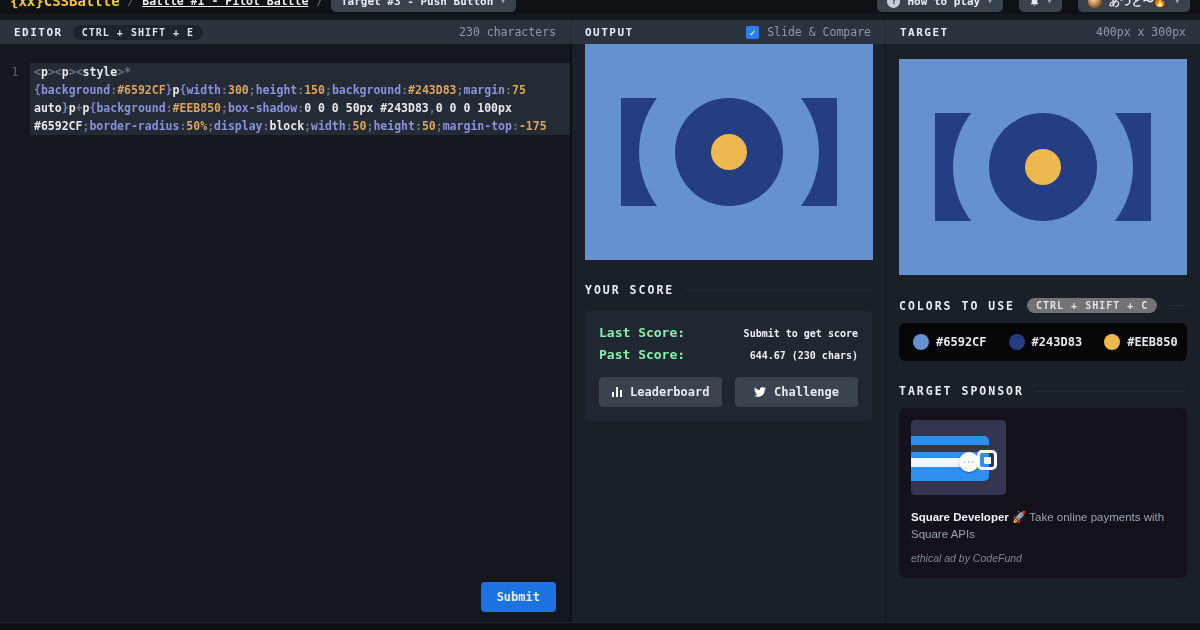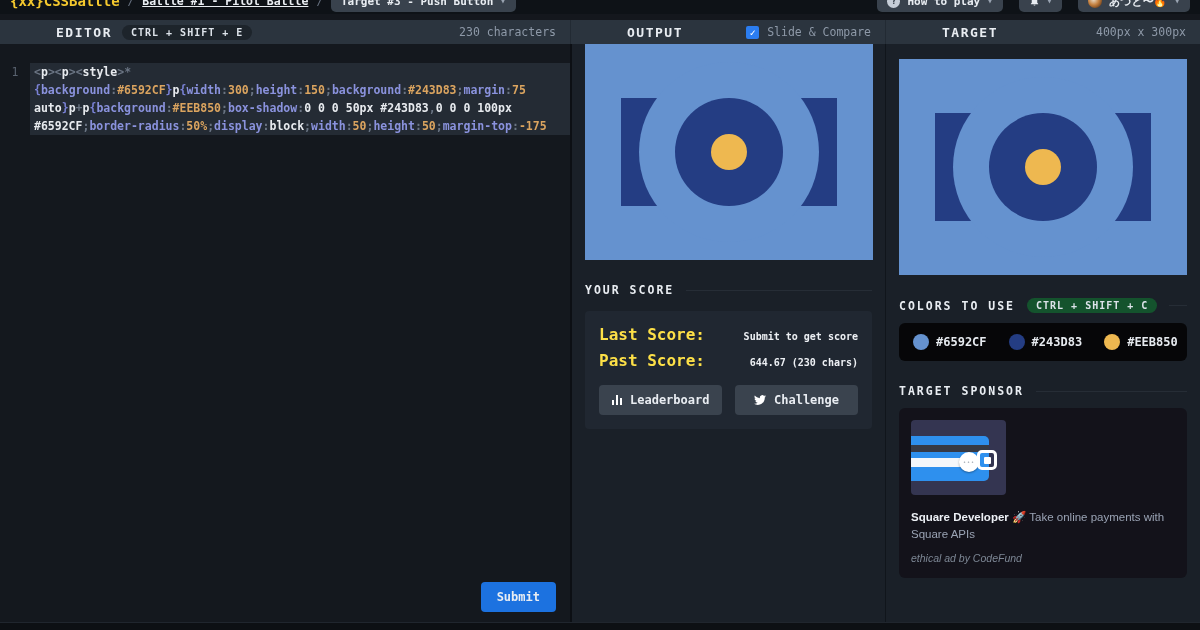--- a/index.html
+++ b/index.html
@@ -36,21 +36,21 @@
     background:radial-gradient(circle at 40% 40%, #EBDCC6, #C4803F 45%, #7A4A23 75%, #4A2C12);
     flex:none;
   }
   
   .toolbar { margin-top:6px; height:24px; display:flex; background:#2B343E; }
   .tb-sec { display:flex; align-items:center; padding:0 14px; }
   .tb-sec + .tb-sec { border-left:1px solid #222A33; }
   .tb-editor { width:570px; }
   .tb-output { width:315px; }
   .tb-target { width:315px; }
-  .tb-label { font-weight:bold; font-size:13px; letter-spacing:1.5px; color:#E9EDF2;margin-left:42px; }
+  .tb-label { font-weight:bold; font-size:11px; letter-spacing:1.5px; color:#E9EDF2; }
   .tb-pill {
     margin-left:10px; background:#1D242B; border-radius:9px; padding:2px 9px;
     font-size:10px; font-weight:bold; color:#DDE3EA; letter-spacing:1px;
   }
   .tb-right { margin-left:auto; color:#8E99A8; font-size:11.5px; display:flex; align-items:center; gap:8px; }
   .checkbox {
     width:13px; height:13px; background:#2B7DF0; border-radius:2px; color:#fff;
     font-size:10px; line-height:13px; text-align:center; cursor:pointer; flex:none;
   }
   
@@ -87,27 +87,27 @@
   }
   .art-rect { position:absolute; left:12.5%; top:25%; width:75%; height:50%; }
   .art-circle { position:absolute; left:50%; top:50%; transform:translate(-50%,-50%); border-radius:50%; }
   .c-outer { width:180px; height:180px; }
   .c-mid { width:108px; height:108px; }
   .c-dot { width:36px; height:36px; }
   .sec-head { display:flex; align-items:center; margin-top:23px; gap:12px; }
   .sec-title { font-weight:bold; font-size:11.5px; letter-spacing:2px; color:#E9EDF2; white-space:nowrap; }
   .sec-rule { flex:1; height:1px; background:#262D36; }
   .pill {
-    background:#14532d; border-radius:10px; padding:2px 9px;
+    background:#737373; border-radius:10px; padding:2px 9px;
     font-size:10px; font-weight:bold; color:#DDE3EA; letter-spacing:1px; white-space:nowrap;
   }
   
   .score-card { margin-top:14px; background:#202731; border-radius:4px; padding:14px; }
   .score-row { display:flex; justify-content:space-between; align-items:baseline; margin-bottom:7px; }
-  .score-label { color:#fde047; font-weight:bold; font-size:16px; }
+  .score-label { color:#86efac; font-weight:bold; font-size:13px; }
   .score-value { color:#EDF0F4; font-weight:bold; font-size:10px; }
   .score-actions { display:flex; gap:13px; margin-top:15px; }
   .score-actions .btn { flex:1; justify-content:center; padding:0; font-size:12px; }
   .lb-icon { display:inline-flex; align-items:flex-end; gap:1.5px; height:10px; }
   .lb-icon i { width:2.5px; background:#fff; display:block; }
   .lb-icon i:nth-child(1){ height:5px; } .lb-icon i:nth-child(2){ height:10px; } .lb-icon i:nth-child(3){ height:7px; }
   
   .colors-card {
     margin-top:10px; background:#060608; border-radius:6px; height:38px;
     display:flex; align-items:center; padding:0 14px; gap:22px;

